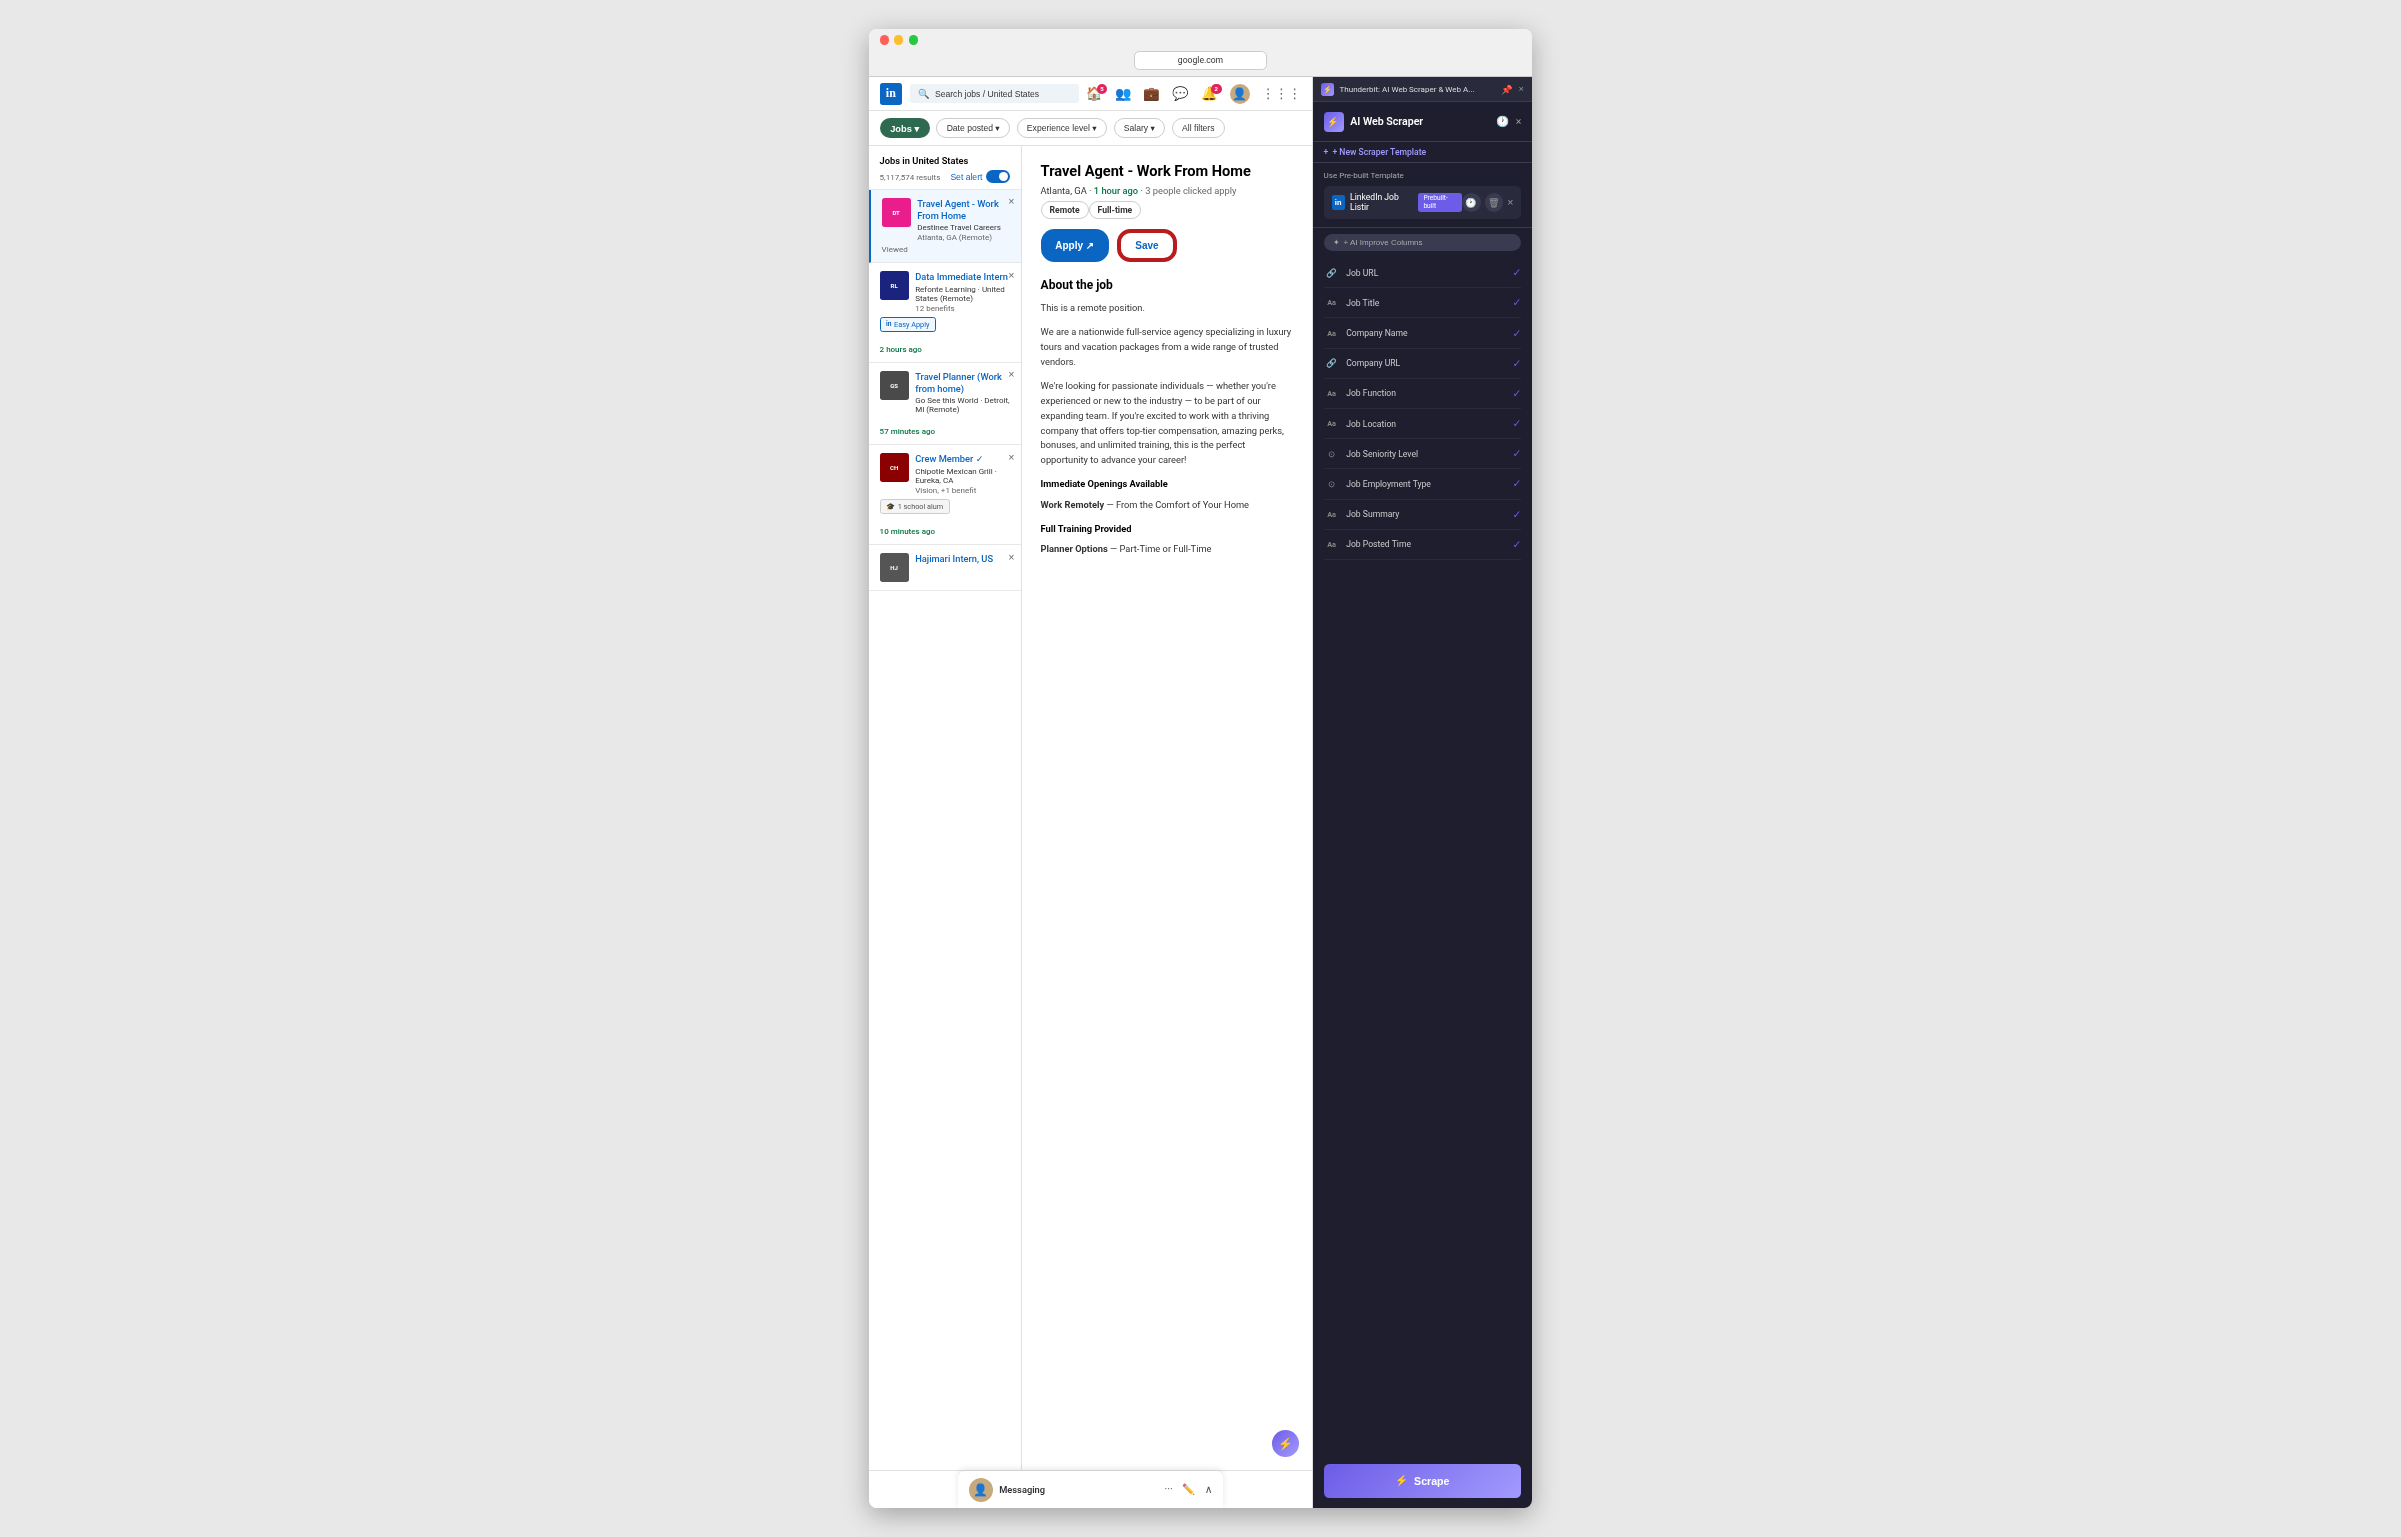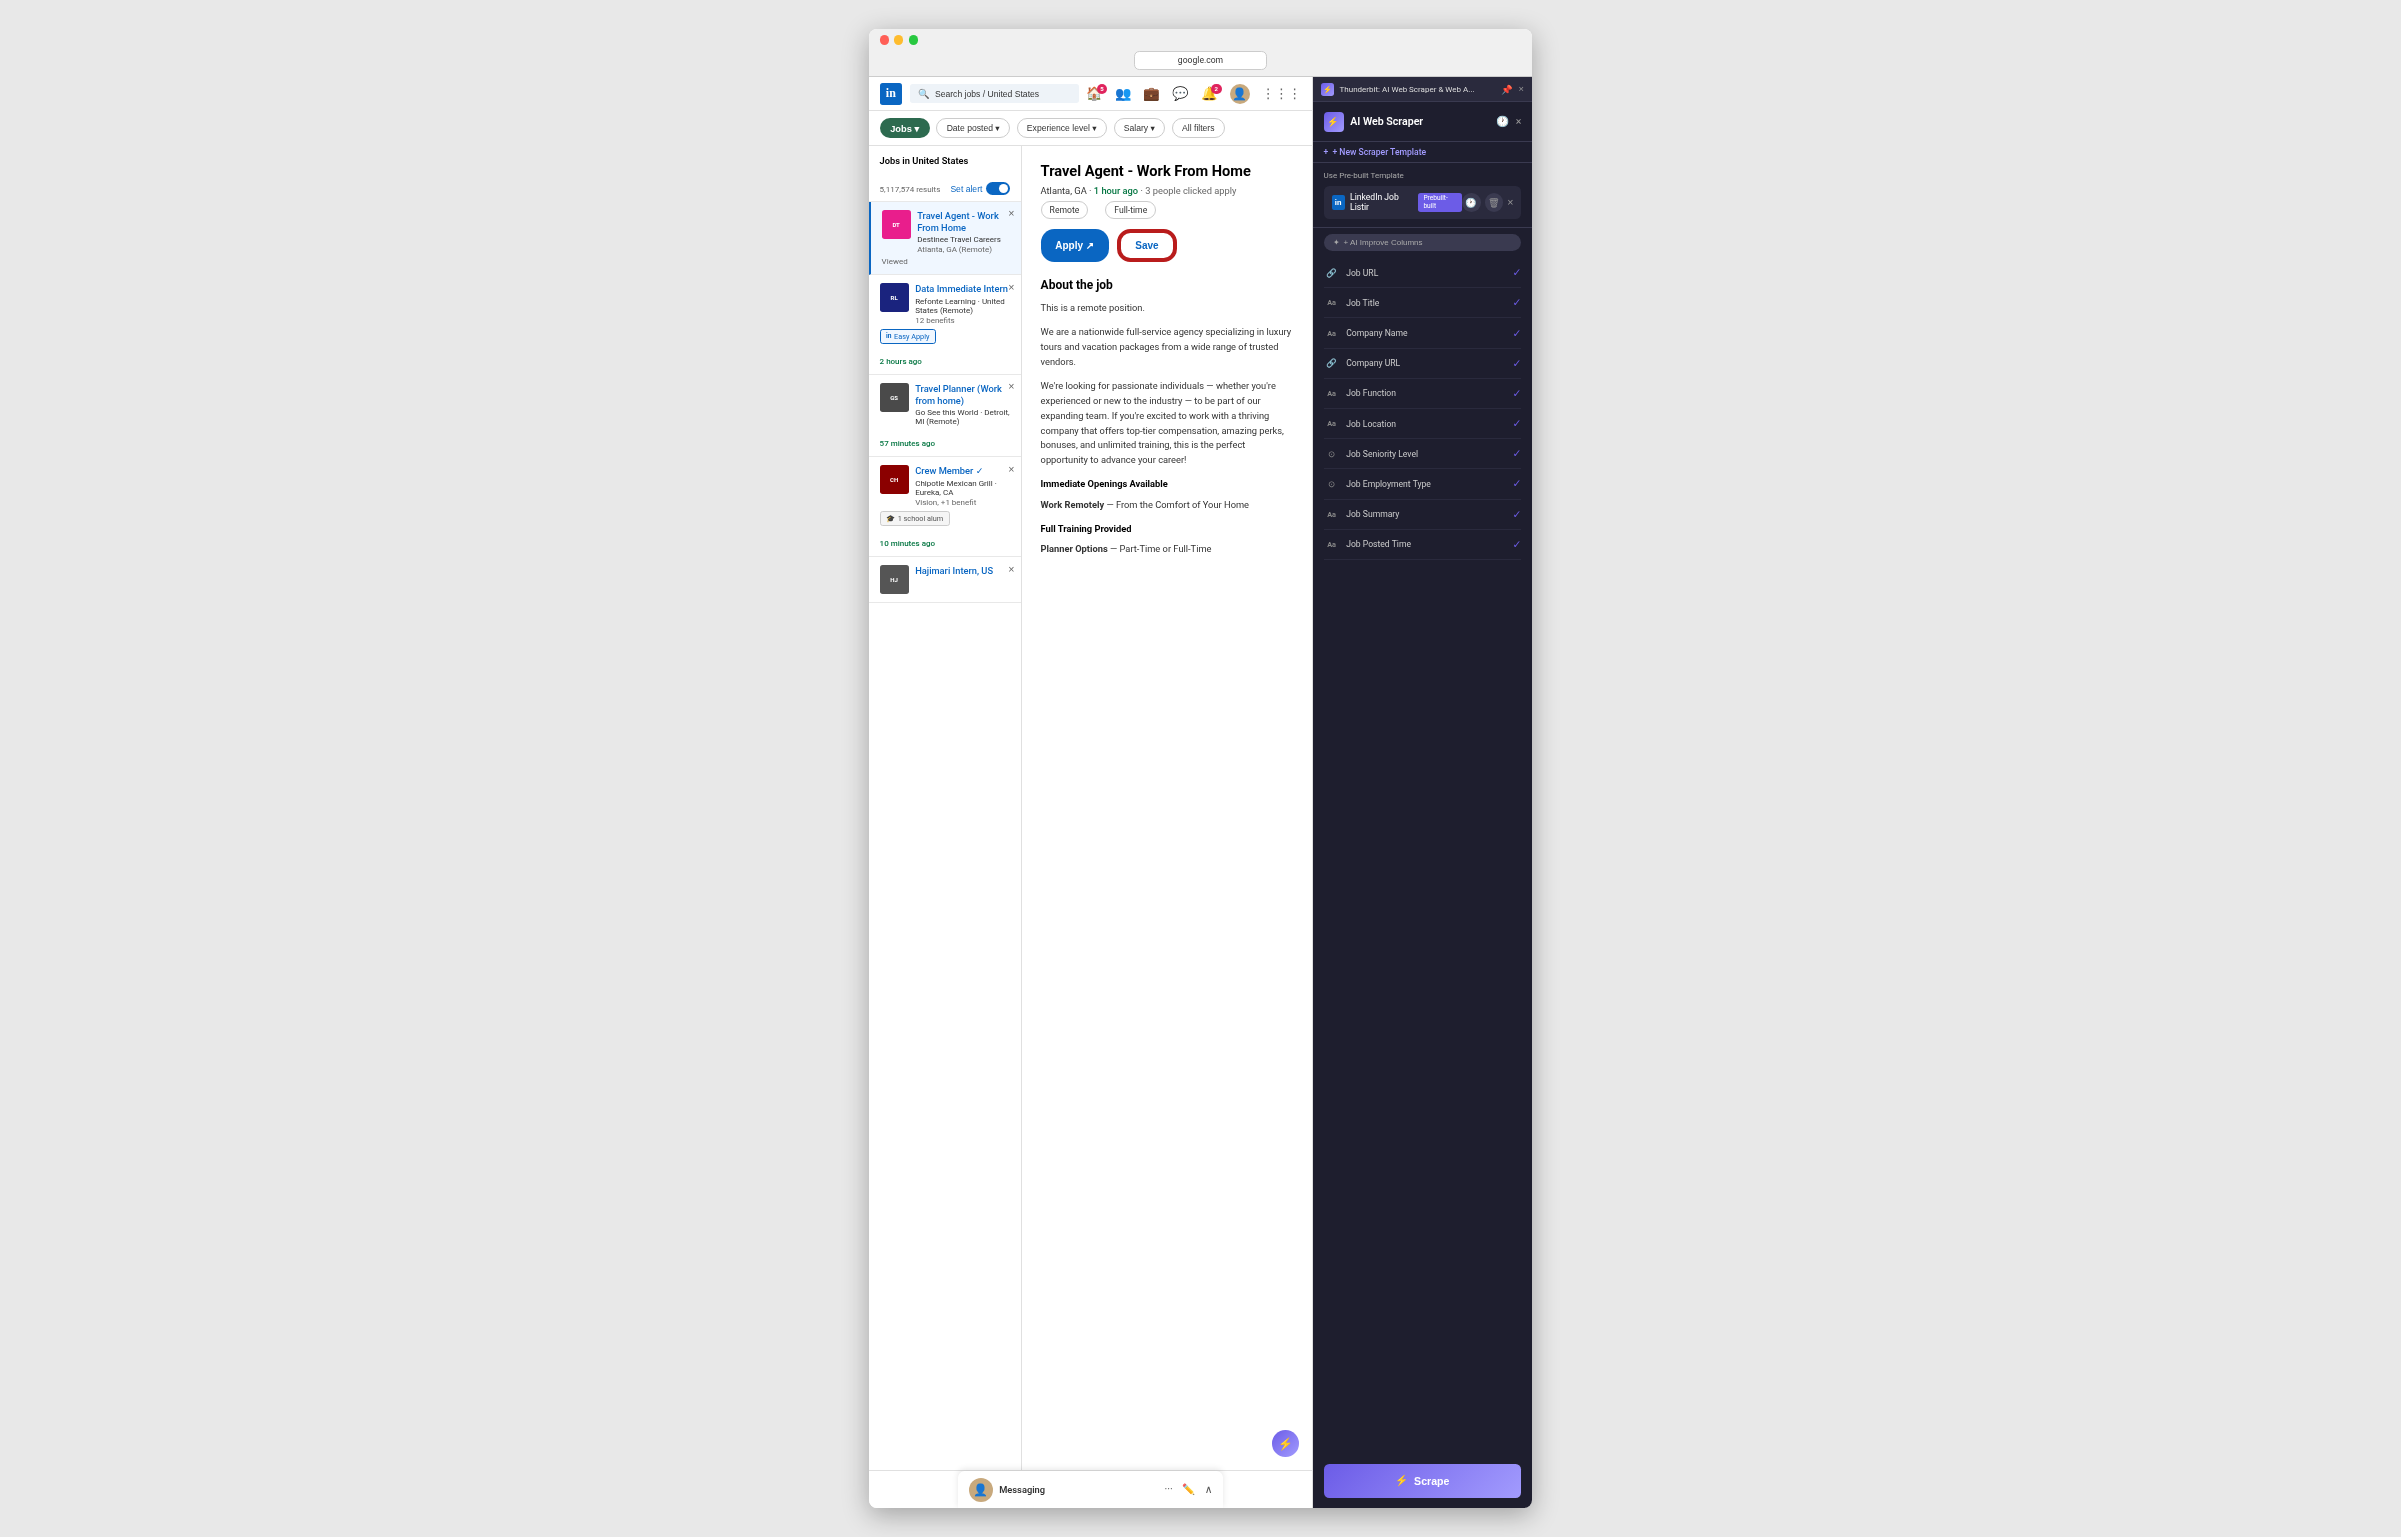--- a/index.html
+++ b/index.html
@@ -242,21 +242,21 @@
     .jobs-list-count {
       font-size: 8px;
       color: #666;
       margin-top: 1.3px;
     }
 
     .set-alert-row {
       display: flex;
       align-items: center;
       justify-content: space-between;
-      margin-top: 16px;
+      margin-top: 4px;
     }
 
     .set-alert-btn {
       font-size: 8.6px;
       color: #0a66c2;
       background: none;
       border: none;
       cursor: pointer;
       font-weight: 500;
     }
@@ -410,22 +410,23 @@
       color: #333;
       margin-bottom: 5.3px;
     }
 
     .job-details-meta span.location { color: #333; }
     .job-details-meta span.time { color: #057642; font-weight: 500; }
     .job-details-meta span.clicks { color: #666; }
 
     .tags-row {
       display: flex;
-      gap: 17px;
+      gap: 0;
       margin-bottom: 10.6px;
+      font-weight: bold;
     }
 
     .tag {
       border: 0.7px solid #ccc;
       border-radius: 13.3px;
       padding: 2.7px 8px;
       font-size: 8.6px;
       color: #333;
     }
 

